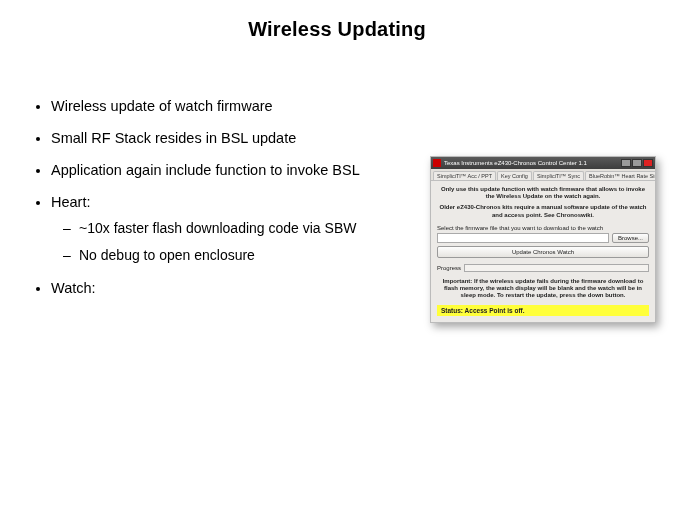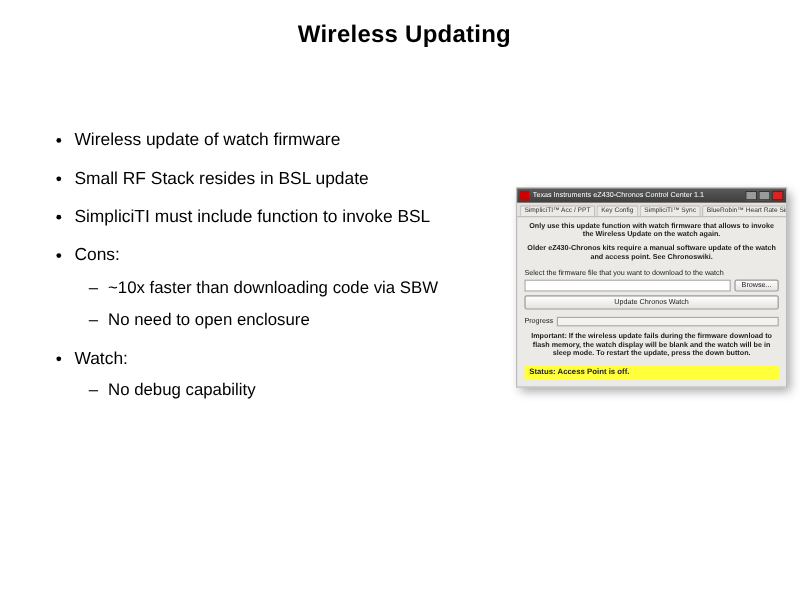--- a/index.html
+++ b/index.html
@@ -28,21 +28,21 @@
   .body {
     position: absolute;
     left: 26px;
     top: 92px;
     width: 400px;
     font-size: 14.5px;
     line-height: 1.25;
   }
   ul.top {
     list-style: disc;
-    margin: 16px;
+    margin: 5px;
     padding-left: 20px;
   }
   ul.top > li {
     margin-bottom: 14px;
   }
   ul.sub {
     list-style: none;
     margin: 8px 0 0 0;
     padding-left: 12px;
   }
@@ -182,32 +182,31 @@
 </head>
 <body>
 
 <div class="slide">
   <div class="title">Wireless Updating</div>
 
   <div class="body">
     <ul class="top">
       <li><span>Wireless update of watch firmware</span></li>
       <li><span>Small RF Stack resides in BSL update</span></li>
-      <li><span>SimpliciTI must include function to invoke BSL</span></li>
+      <li><span>Application again include function to invoke BSL</span></li>
       <li>
-        <span>Cons:</span>
+        <span>Heart:</span>
         <ul class="sub">
-          <li><span>~10x faster than downloading code via SBW</span></li>
-          <li><span>No need to open enclosure</span></li>
+          <li><span>~10x faster flash downloading code via SBW</span></li>
+          <li><span>No debug to open enclosure</span></li>
         </ul>
       </li>
       <li>
         <span>Watch:</span>
         <ul class="sub">
-          <li><span>No debug capability</span></li>
         </ul>
       </li>
     </ul>
   </div>
 
   <div class="shot-wrap">
     <div class="shot">
       <div class="tbar">
         <div class="tlogo"></div>
         <div class="ttitle">Texas Instruments eZ430-Chronos Control Center 1.1</div>

